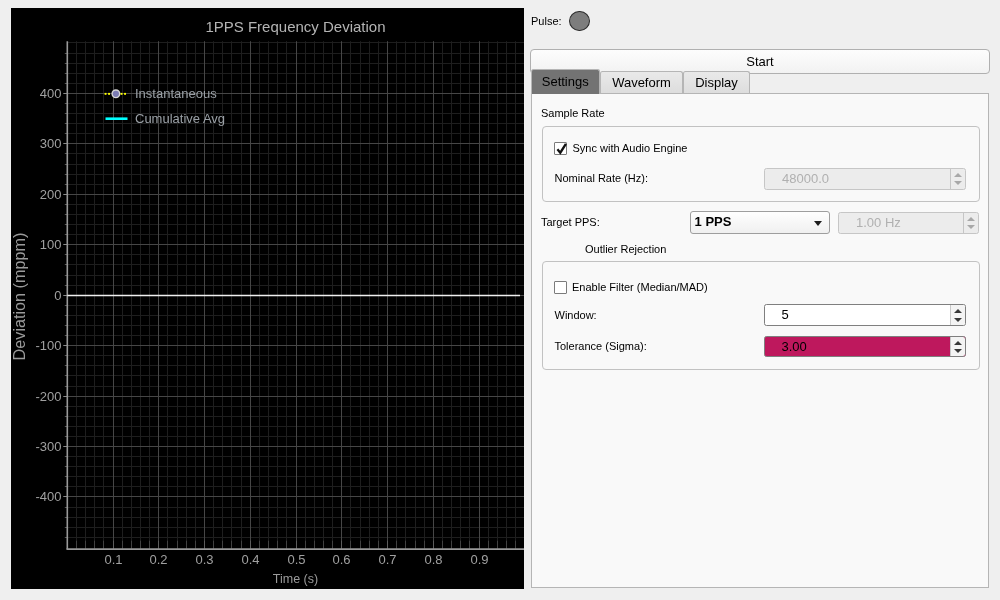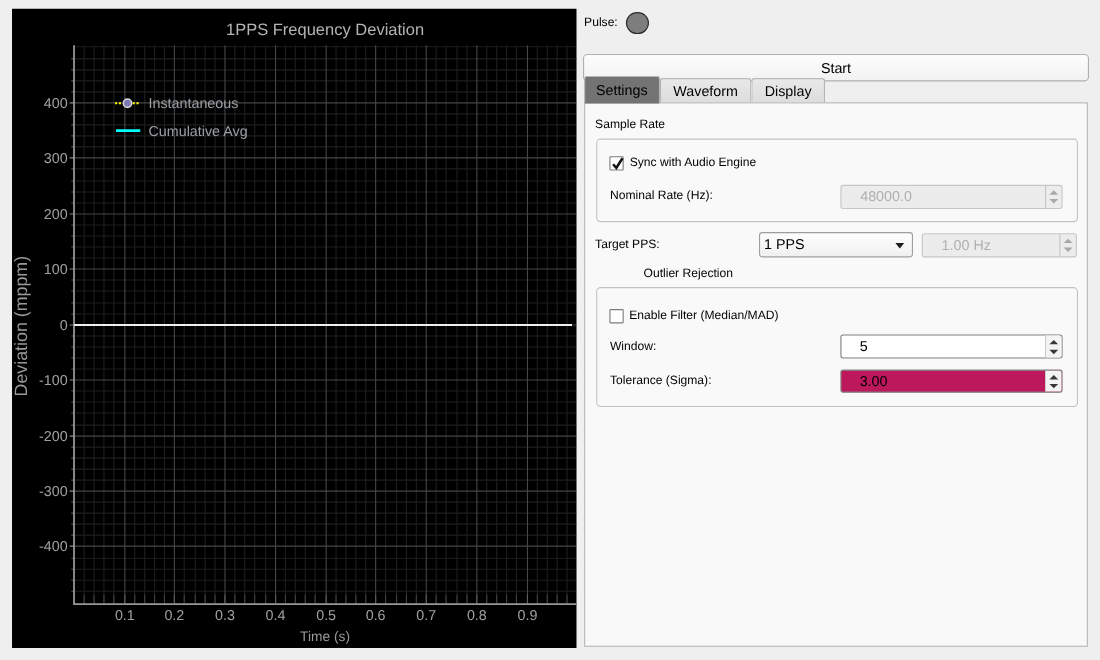--- a/index.html
+++ b/index.html
@@ -297,21 +297,21 @@
 <div class="spin dis" style="left:764px; top:168px; width:202px; height:21.5px; background:#ececec; border:1px solid #c6c6c6;">
   <div class="txt" style="color:#b0b0b0;">48000.0</div>
   <div class="btns" style="border-left:1px solid #c6c6c6;">
       <div class="arrow-up" style="top:4px;"></div>
       <div class="arrow-dn" style="top:12px;"></div>
     </div>
 </div>
 
 <div class="lbl" style="left:541px; top:216px;">Target PPS:</div>
 <div class="abs" style="left:690px; top:210.7px; width:139.5px; height:23.4px; background:linear-gradient(#fefefe,#f0f0f0); border:1px solid #9e9e9e; border-radius:3px;">
-  <div style="position:absolute; left:3.6px; top:-1.5px; bottom:0; display:flex; align-items:center;">1 PPS</div>
+  <div style="position:absolute; left:3.6px; top:-1.5px; bottom:0; display:flex; align-items:center;font-weight:bold;">1 PPS</div>
   <div style="position:absolute; right:6.8px; top:9.3px; width:0; height:0; border-left:4.2px solid transparent; border-right:4.2px solid transparent; border-top:5.2px solid #1d1d1d;"></div>
 </div>
 <div class="spin dis" style="left:838px; top:211.5px; width:141px; height:22px; background:#ececec; border:1px solid #c6c6c6;text-align:center;">
   <div class="txt" style="color:#b0b0b0;">1.00 Hz</div>
   <div class="btns" style="border-left:1px solid #c6c6c6;">
       <div class="arrow-up" style="top:4px;"></div>
       <div class="arrow-dn" style="top:12px;"></div>
     </div>
 </div>
 

